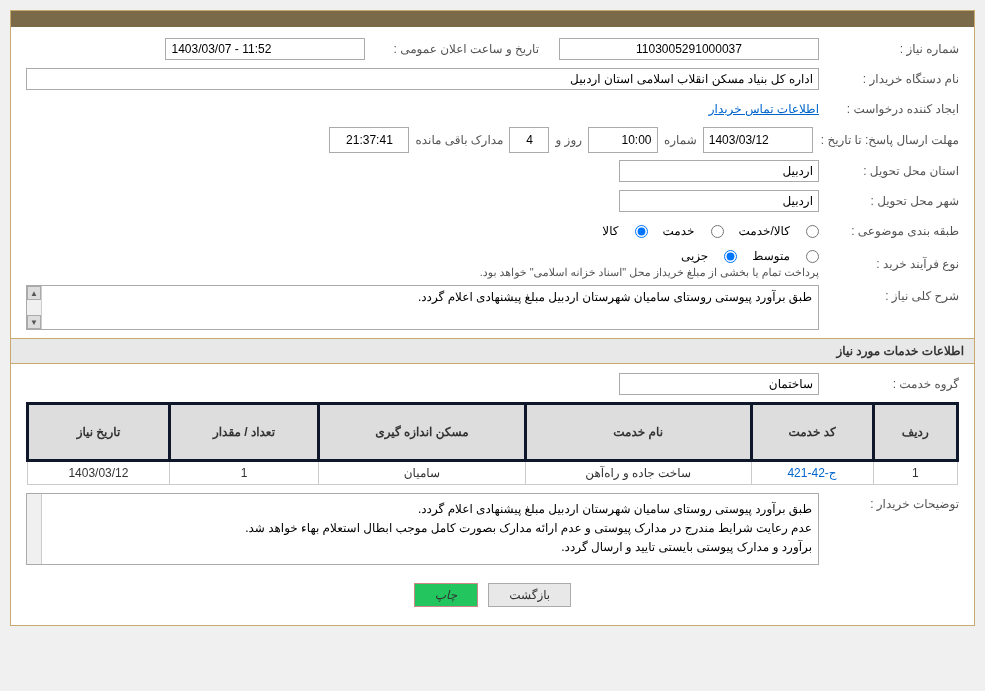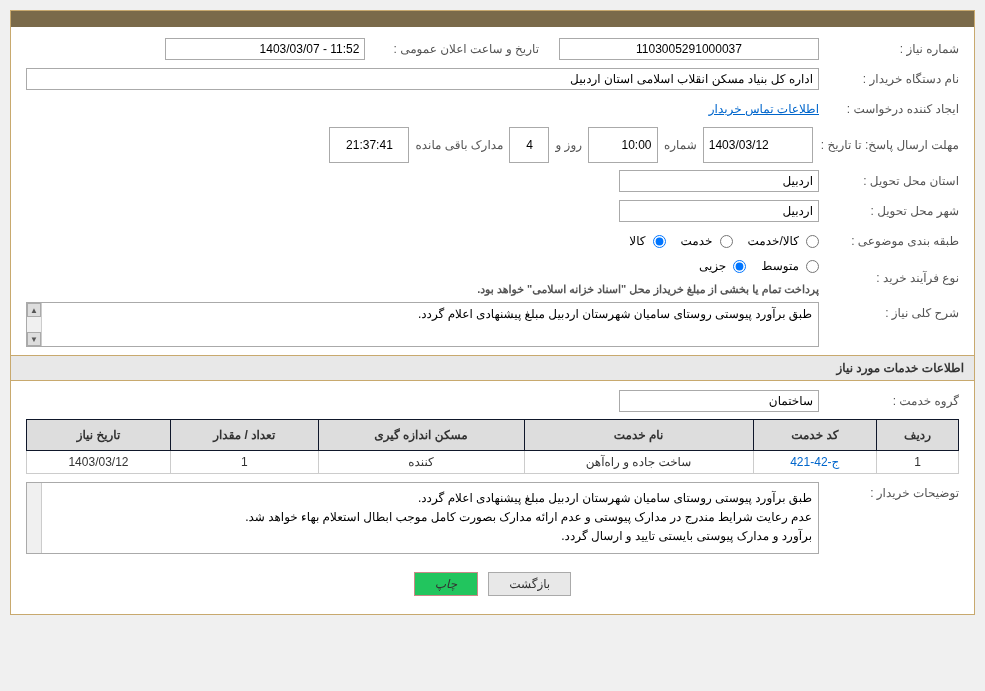--- a/index.html
+++ b/index.html
@@ -65,44 +65,44 @@
       color: #333;
       margin: 8px -15px;
       text-align: right;
     }
     .link-blue { color: #0066cc; text-decoration: underline; cursor: pointer; }
     .date-time-row {
       display: flex;
       align-items: center;
       gap: 6px;
     }
-    .date-time-row .input-box { height: 36px; }
+    .date-time-row .input-box { height: 26px; }
     .inline-label { color: #555; white-space: nowrap; }
     .radio-group { display: flex; gap: 15px; align-items: center; }
-    .radio-item { display: flex; align-items: center; gap: 7px; }
+    .radio-item { display: flex; align-items: center; gap: 16px; }
     .scrollable-text {
       border: 1px solid #aaa;
       background: #fff;
       min-height: 45px;
       padding: 4px 6px;
       font-size: 12px;
       direction: rtl;
       text-align: right;
       overflow-y: auto;
       position: relative;
     }
     .table-wrapper {
       width: 100%;
       border-collapse: collapse;
       margin-top: 5px;
     }
     .table-wrapper th {
       background: #ddd;
-      border: 1px solid #0f172a;
-      padding: 8px 8px;
+      border: 3px solid #0f172a;
+      padding: 20px 8px;
       text-align: center;
       font-weight: bold;
       color: #333;
     }
     .table-wrapper td {
       border: 1px solid #ccc;
       padding: 4px 8px;
       text-align: center;
       color: #333;
     }
@@ -161,21 +161,21 @@
 <div class="page-wrapper">
   <div class="main-box">
     <div class="header-bar"></div>
     <div class="content">
 
       <div class="row-field">
         <span class="field-label">شماره نیاز :</span>
         <div class="field-value" style="display:flex; align-items:center; gap:20px;">
           <input class="input-box" style="width: 260px; direction: ltr; text-align: center;" readonly="" value="1103005291000037">
           <span class="field-label">تاریخ و ساعت اعلان عمومی :</span>
-          <input class="input-box" style="width: 200px; direction: ltr; text-align: right;" readonly="" value="1403/03/07 - 11:52">
+          <input class="input-box" style="width: 200px; direction: ltr; text-align: left;" readonly="" value="1403/03/07 - 11:52">
         </div>
       </div>
 
       <div class="row-field">
         <span class="field-label">نام دستگاه خریدار :</span>
         <div class="field-value">
           <input class="input-box input-full" readonly="" value="اداره کل بنیاد مسکن انقلاب اسلامی استان اردبیل" style="">
         </div>
       </div>
 
@@ -237,21 +237,21 @@
           <div style="display:flex; align-items:center; gap:15px;">
             <div class="radio-item">
               <input type="radio" name="farayand" style="">
               <span>متوسط</span>
             </div>
             <div class="radio-item">
               <input type="radio" name="farayand" checked="" style="">
               <span>جزیی</span>
             </div>
           </div>
-          <div style="color:#555; margin-top:10px; font-size:11px;font-weight:bold;">پرداخت تمام یا بخشی از مبلغ خریداز محل "اسناد خزانه اسلامی" خواهد بود.</div>
+          <div style="color:#555; margin-top:3px; font-size:11px;">پرداخت تمام یا بخشی از مبلغ خریداز محل "اسناد خزانه اسلامی" خواهد بود.</div>
         </div>
       </div>
 
       <div class="row-field" style="align-items:flex-start;">
         <span class="field-label" style="padding-top:4px;">شرح کلی نیاز :</span>
         <div class="field-value">
           <div class="scrollable-text" style="padding-left:20px;">
             <div class="scroll-side">
               <div class="scroll-btn">▲</div>
               <div style="flex:1;"></div>
@@ -280,21 +280,21 @@
               <th>مسکن اندازه گیری</th>
               <th>تعداد / مقدار</th>
               <th>تاریخ نیاز</th>
             </tr>
         </thead>
         <tbody id="table-body">
             <tr>
               <td>1</td>
               <td style="color: rgb(0, 102, 204);">ج-42-421</td>
               <td>ساخت جاده و راه‌آهن</td>
-              <td>کننده</td>
+              <td>سامیان</td>
               <td>1</td>
               <td>1403/03/12</td>
             </tr>
           </tbody>
       </table>
 
       <div class="row-field" style="align-items:flex-start; margin-top:8px;">
         <span class="field-label" style="padding-top:4px;">توضیحات خریدار :</span>
         <div class="field-value">
           <div class="description-box" style="padding-left:18px;">

